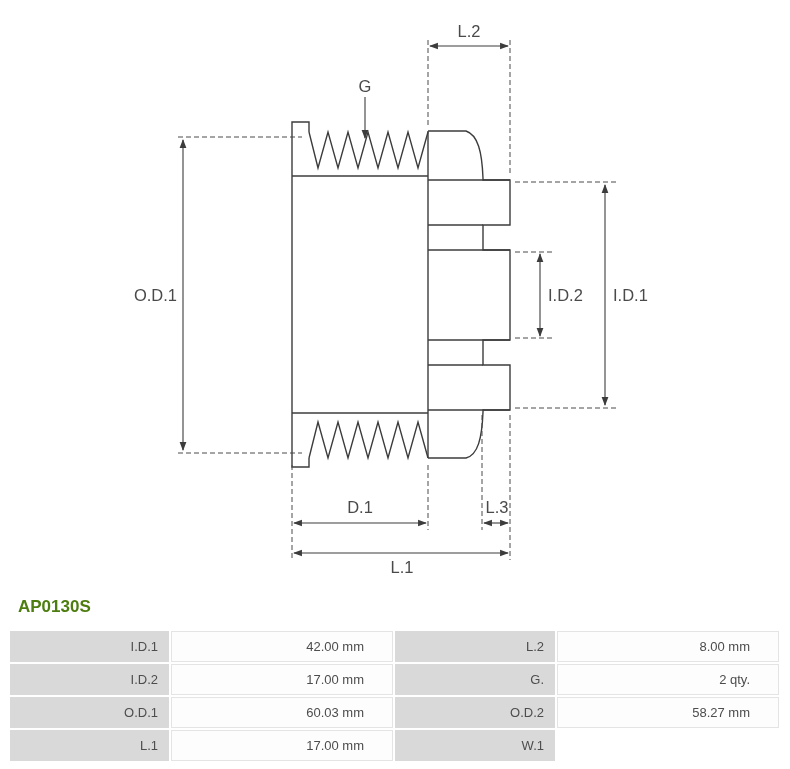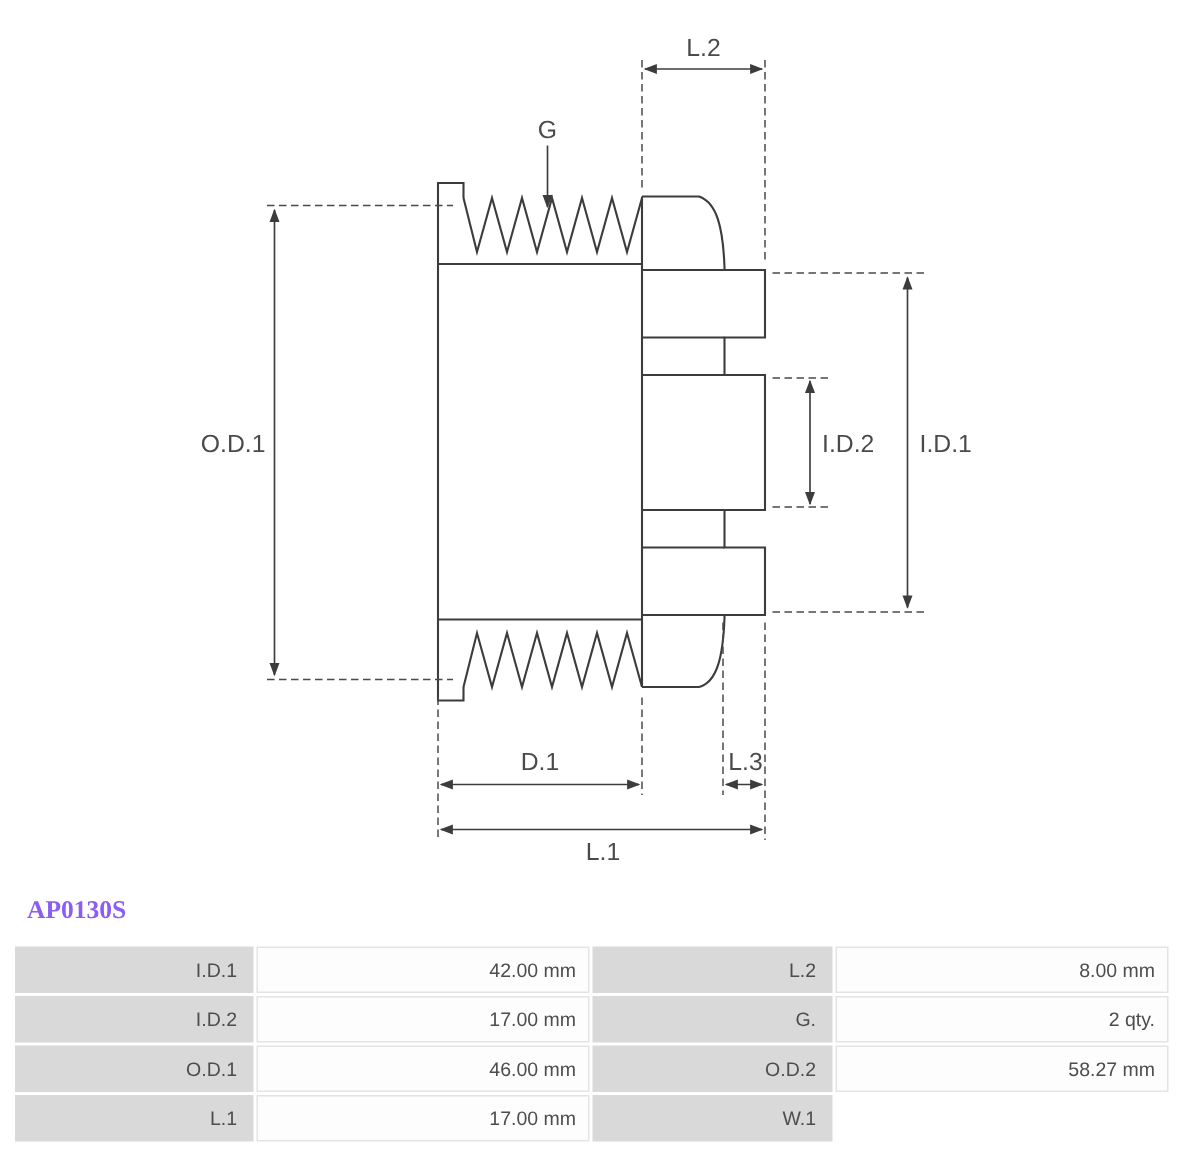--- a/index.html
+++ b/index.html
@@ -25,21 +25,21 @@
     grid-template-columns:159px 222px 160px 222px;
     gap:2px;
   }
   .cell {
     height:31px;
     display:flex; align-items:center; justify-content:flex-end;
     font-size:13px; color:#4d4d4d;
     box-sizing:border-box;
   }
   .cell.label { background:#d9d9d9; padding-right:11px; }
-  .cell.value { background:#fdfdfd; border:1px solid #e4e4e4; padding-right:8px; }
+  .cell.value { background:#fdfdfd; border:1px solid #e4e4e4; padding-right:28px; }
   svg text {
     font-family:"Liberation Sans", sans-serif;
     font-size:16.5px;
     fill:#4a4a4a;
   }
 </style>
 </head>
 <body>
 
 <div class="drawing">
@@ -105,39 +105,39 @@
       <text x="469" y="37" text-anchor="middle">L.2</text>
       <text x="548" y="301" text-anchor="start">I.D.2</text>
       <text x="613" y="301" text-anchor="start">I.D.1</text>
       <text x="360" y="513" text-anchor="middle">D.1</text>
       <text x="497" y="513" text-anchor="middle">L.3</text>
       <text x="402" y="573" text-anchor="middle">L.1</text>
     </g>
   </svg>
 </div>
 
-<div class="part-number" style="color: #8b5cf6; font-family: Liberation Serif, serif;">AP0130S</div>
+<div class="part-number" style="color: #4d7c0f;">AP0130S</div>
 
 <div class="spec-table">
   <div id="spec-body" style="display: flex; flex-direction: column; gap: 2px;">
       <div class="spec-row">
         <div class="cell label">I.D.1</div>
         <div class="cell value">42.00 mm</div>
         <div class="cell label">L.2</div>
         <div class="cell value">8.00 mm</div>
       </div>
       <div class="spec-row">
         <div class="cell label">I.D.2</div>
         <div class="cell value">17.00 mm</div>
         <div class="cell label">G.</div>
         <div class="cell value">2 qty.</div>
       </div>
       <div class="spec-row">
         <div class="cell label">O.D.1</div>
-        <div class="cell value">46.00 mm</div>
+        <div class="cell value">60.03 mm</div>
         <div class="cell label">O.D.2</div>
         <div class="cell value">58.27 mm</div>
       </div>
       <div class="spec-row">
         <div class="cell label">L.1</div>
         <div class="cell value">17.00 mm</div>
         <div class="cell label">W.1</div>
       </div>
     </div>
 </div>

